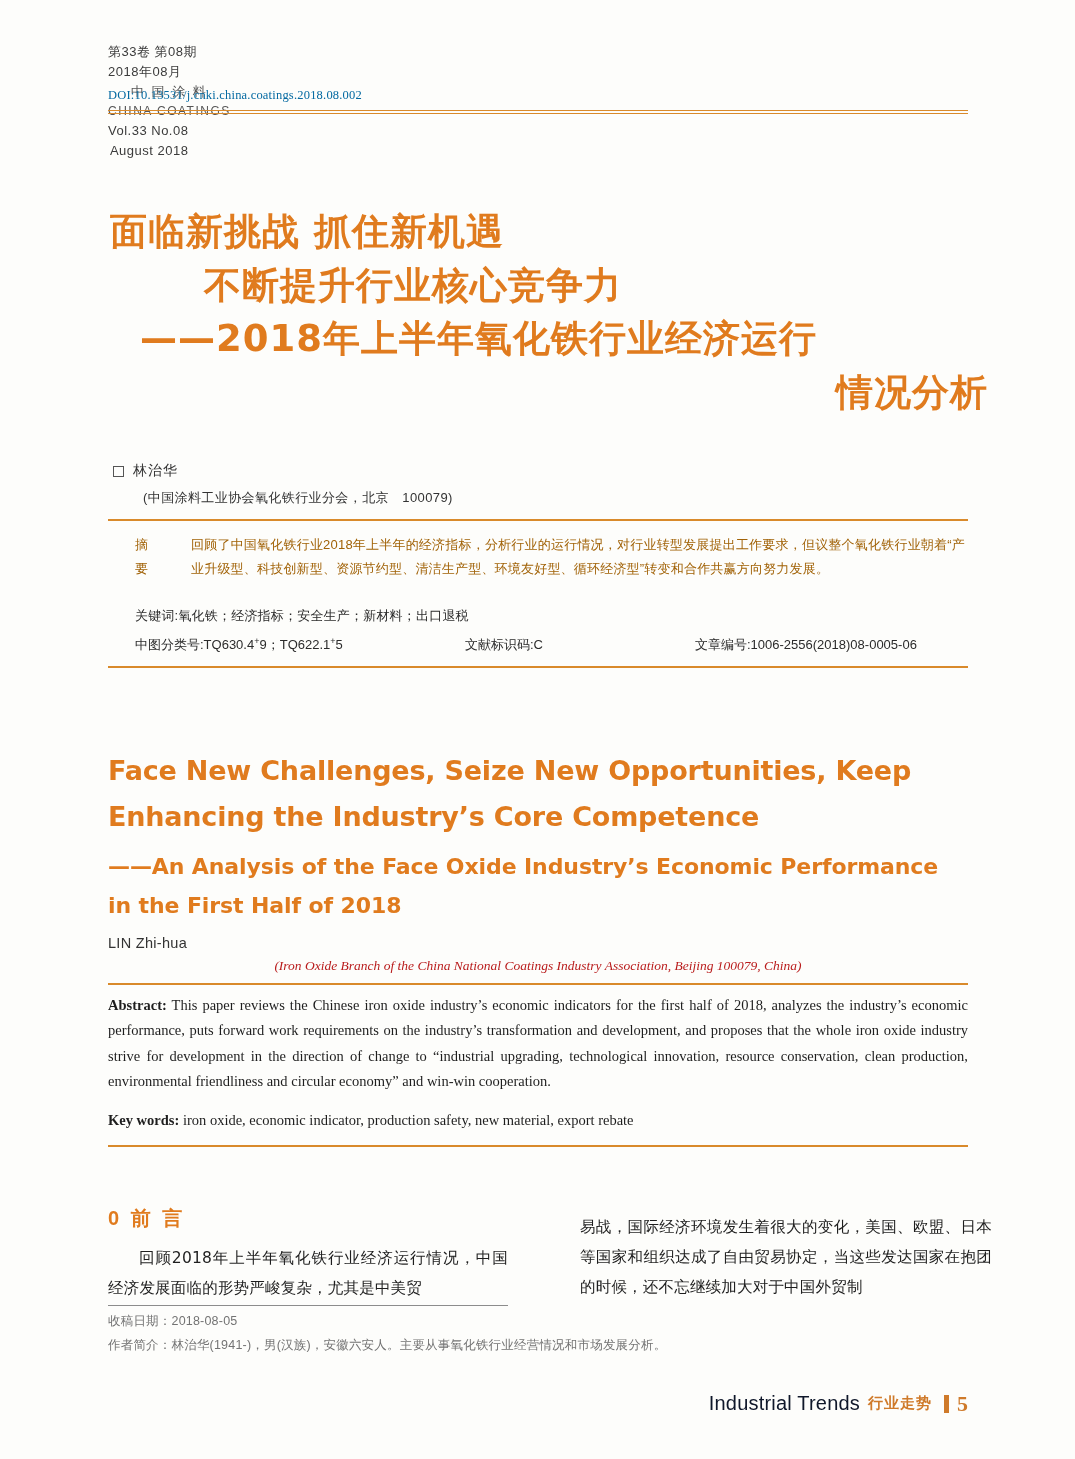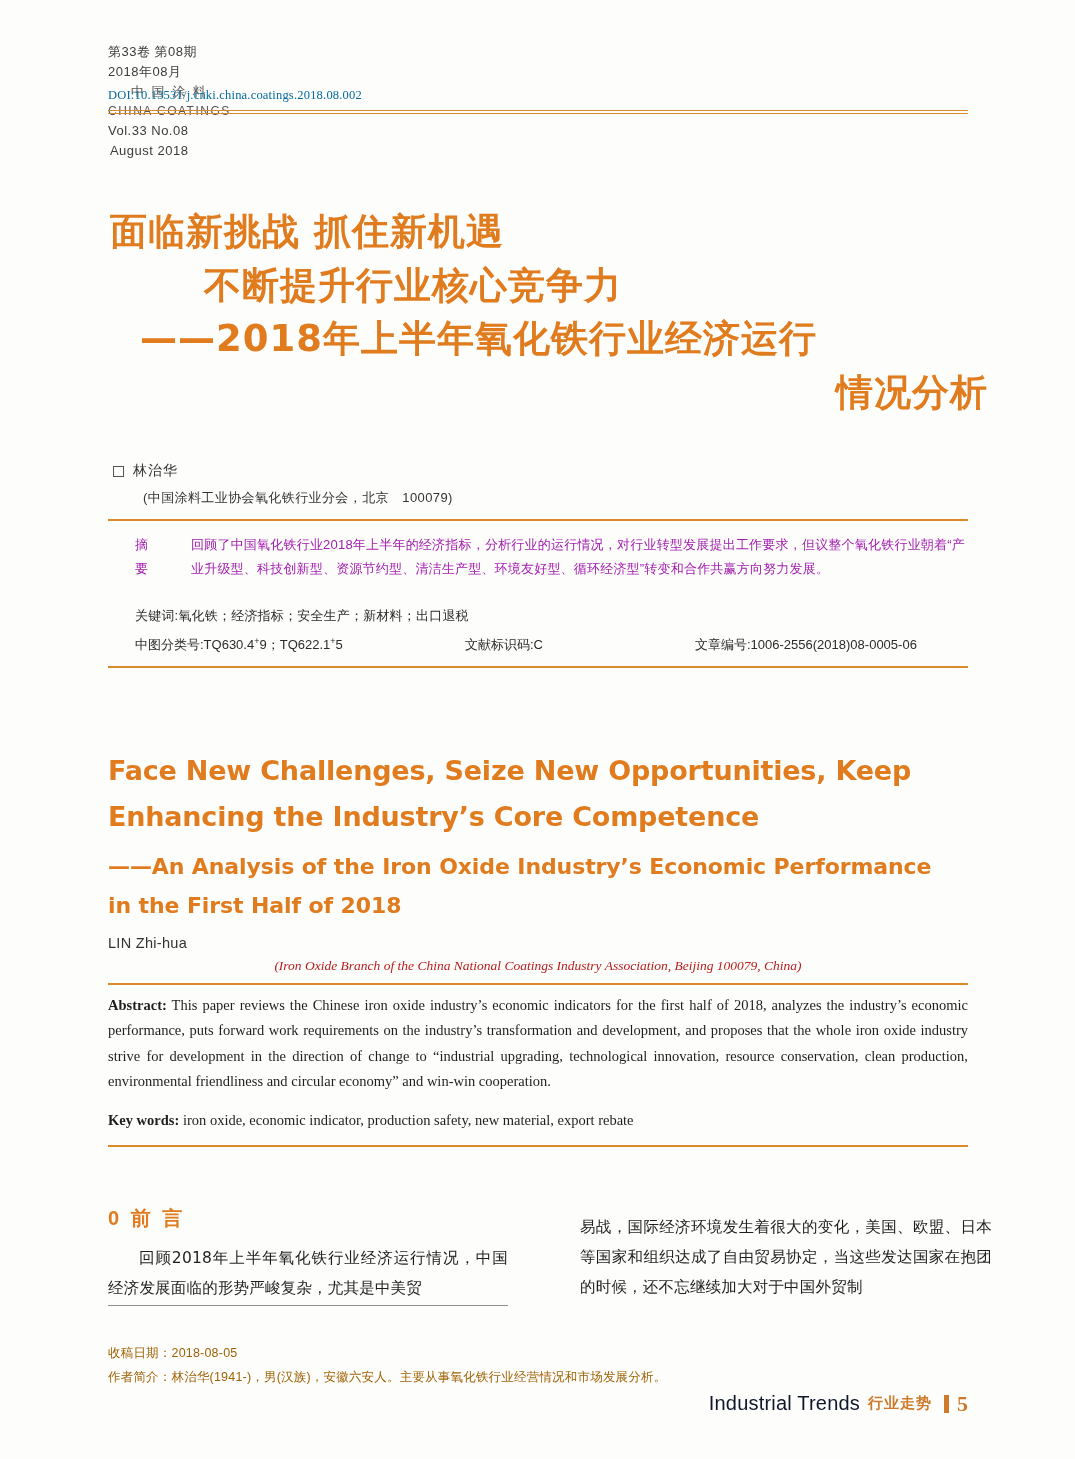--- a/index.html
+++ b/index.html
@@ -131,21 +131,21 @@
     background: #d98a2b;
   }
 
   
   .abs-zh {
     position: absolute;
     left: 135px;
     top: 533px;
     width: 830px;
     font-size: 13px;
-    color: #a21caf;
+    color: #a16207;
     line-height: 1.85;
     letter-spacing: 0.2px;
   }
   .abs-zh .row {
     display: flex;
   }
   .abs-zh .lbl {
     width: 56px;
     flex: 0 0 56px;
     letter-spacing: 6px;
@@ -311,23 +311,22 @@
     height: 1px;
     background: #8c8c8c;
   }
   .footnote {
     position: absolute;
     left: 108px;
     top: 1310px;
     width: 700px;
     font-size: 12.5px;
     line-height: 1.9;
-    color: #a16207;
-    letter-spacing: 0.2px;
-    margin-top: 32px;
+    color: #737373;
+    letter-spacing: 0.2px;
   }
   
   .footer {
     position: absolute;
     right: 107px;
     top: 1392px;
     display: flex;
     align-items: center;
     gap: 8px;
   }
@@ -416,21 +415,21 @@
     <div class="c3">文章编号:1006-2556(2018)08-0005-06</div>
   </div>
 
   <div class="rule-abs-bot"></div>
 
   <div class="en-title">
     <div>Face New Challenges, Seize New Opportunities, Keep</div>
     <div>Enhancing the Industry’s Core Competence</div>
   </div>
   <div class="en-sub">
-    <div>——An Analysis of the Iron Oxide Industry’s Economic Performance</div>
+    <div>——An Analysis of the Face Oxide Industry’s Economic Performance</div>
     <div>in the First Half of 2018</div>
   </div>
 
   <div class="author-en">LIN Zhi-hua</div>
   <div class="affil-en">(Iron Oxide Branch of the China National Coatings Industry Association, Beijing 100079, China)</div>
 
   <div class="rule-en-top"></div>
 
   <div class="abs-en">
     <b>Abstract:</b><span> This paper reviews the Chinese iron oxide industry’s economic indicators for the first half of 2018, analyzes the industry’s economic performance, puts forward work requirements on the industry’s transformation and development, and proposes that the whole iron oxide industry strive for development in the direction of change to “industrial upgrading, technological innovation, resource conservation, clean production, environmental friendliness and circular economy” and win-win cooperation.</span>

